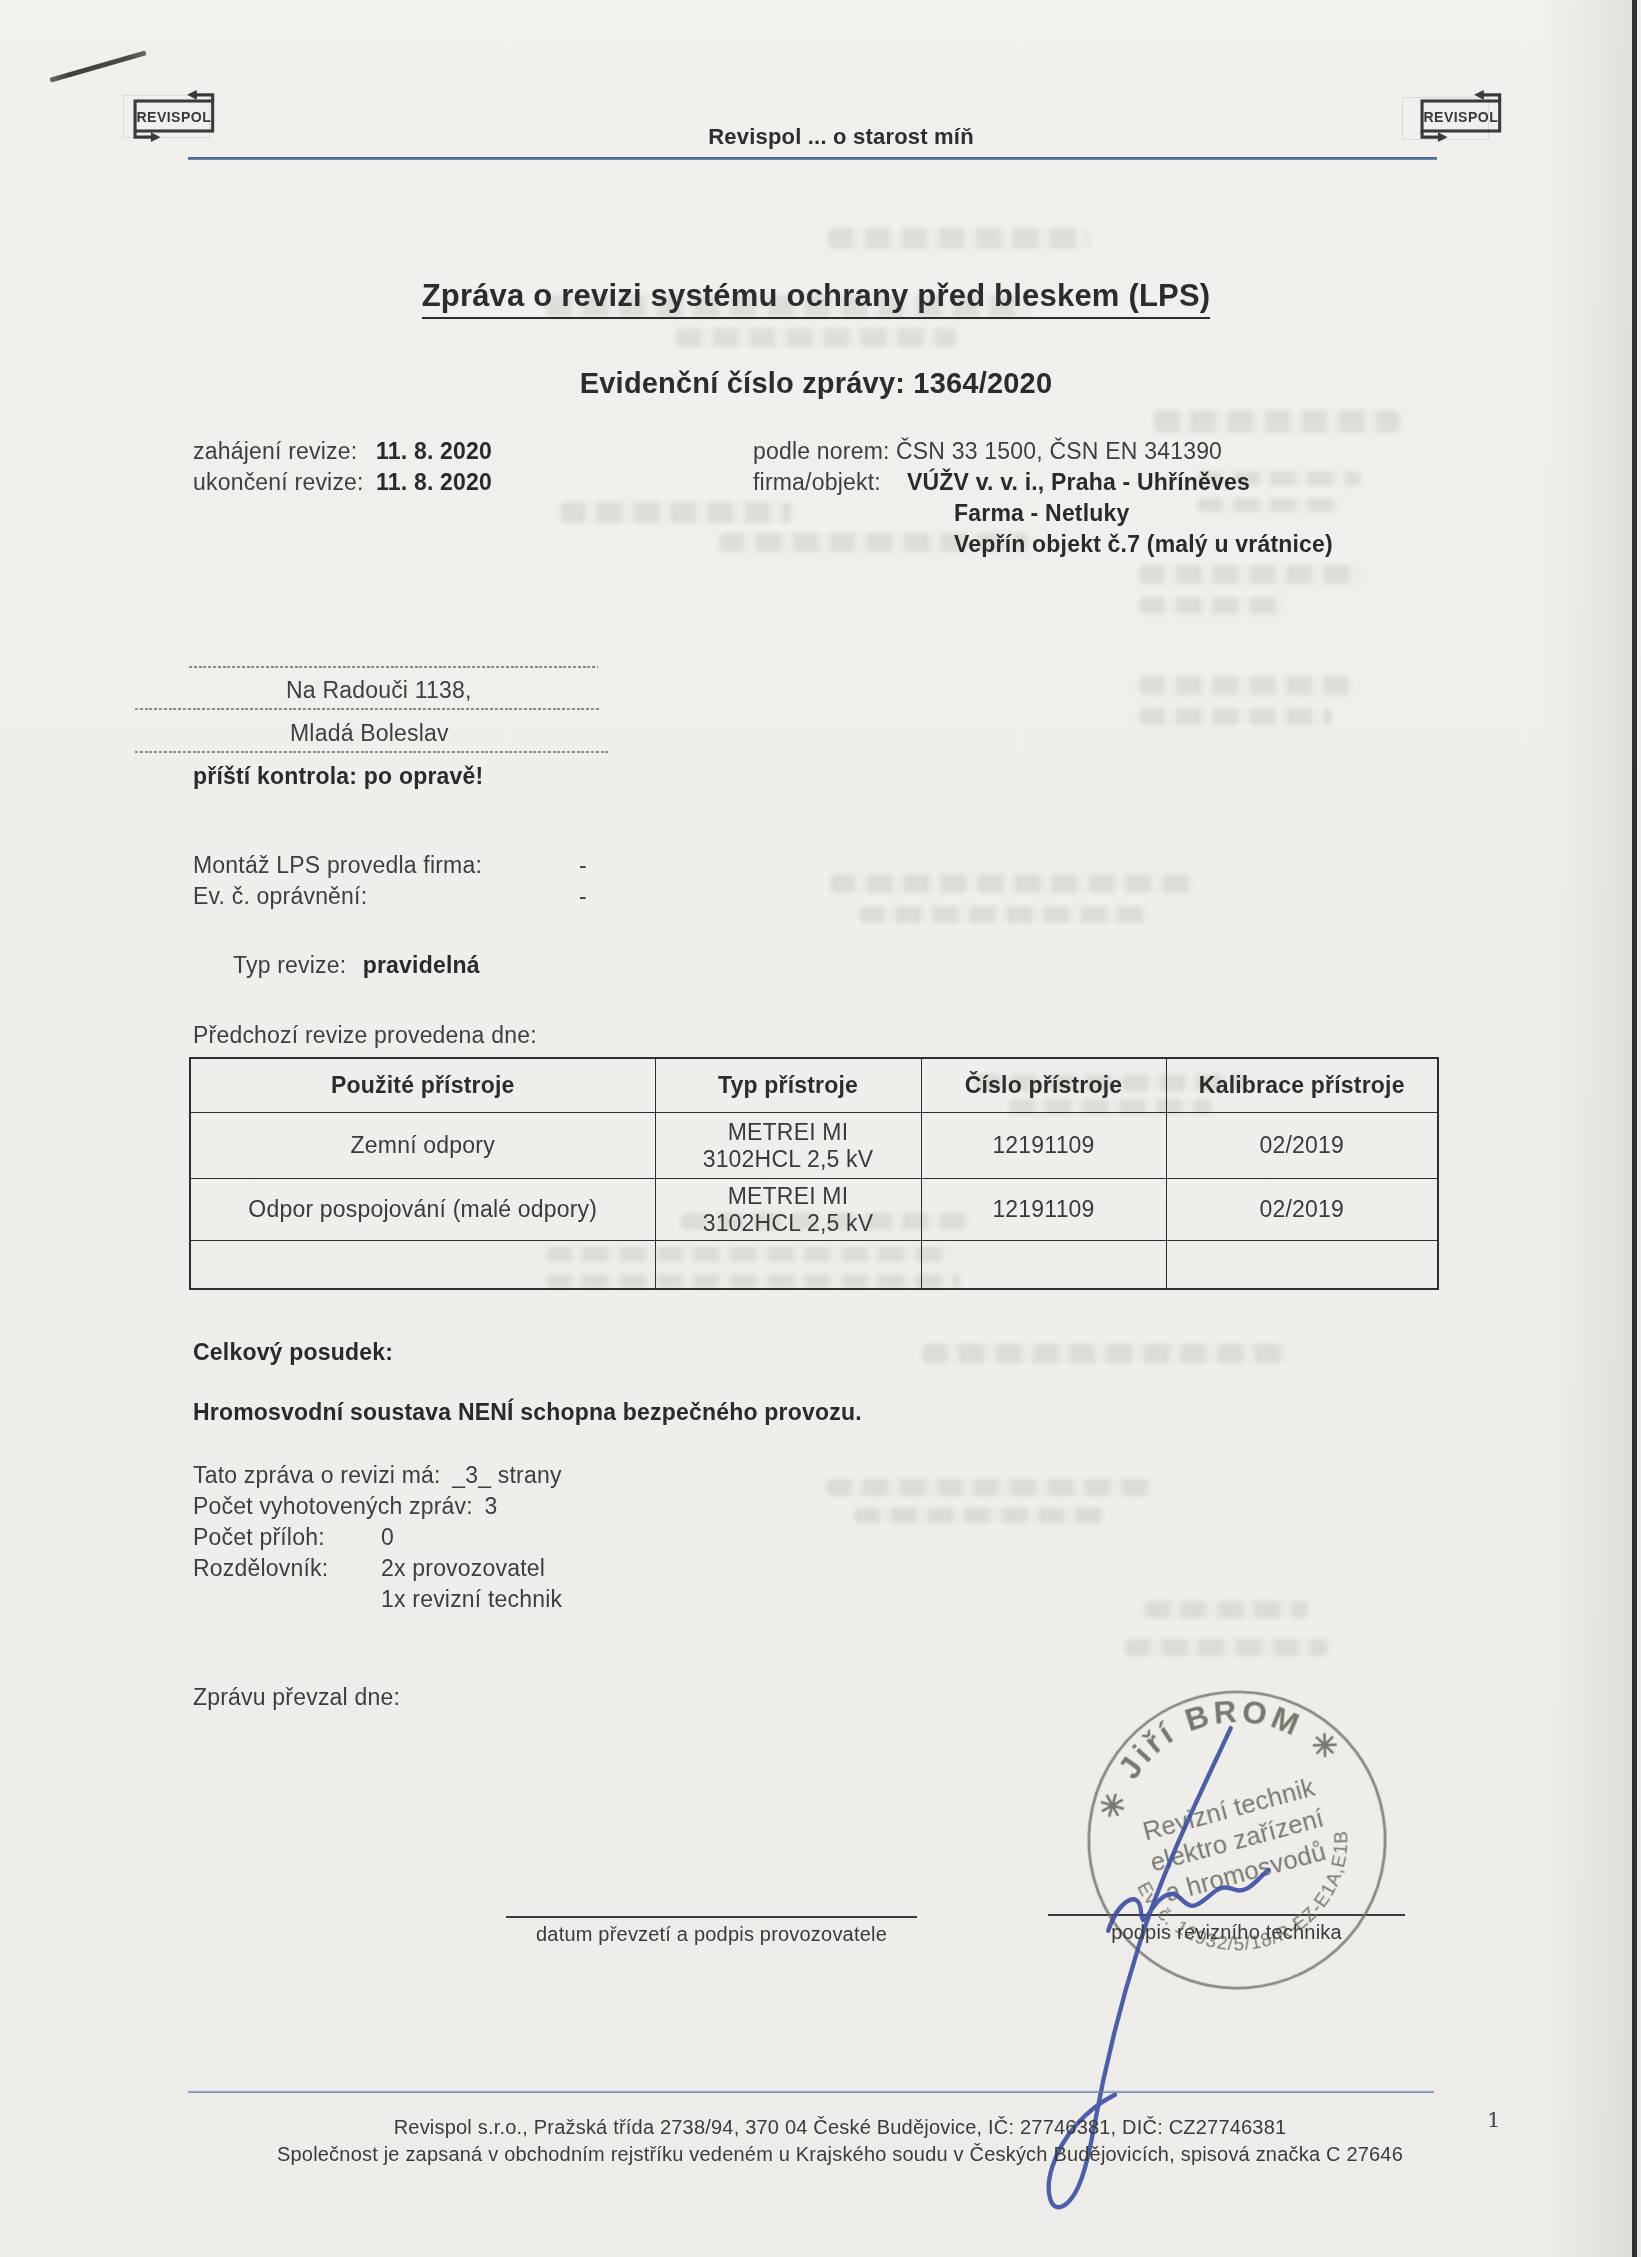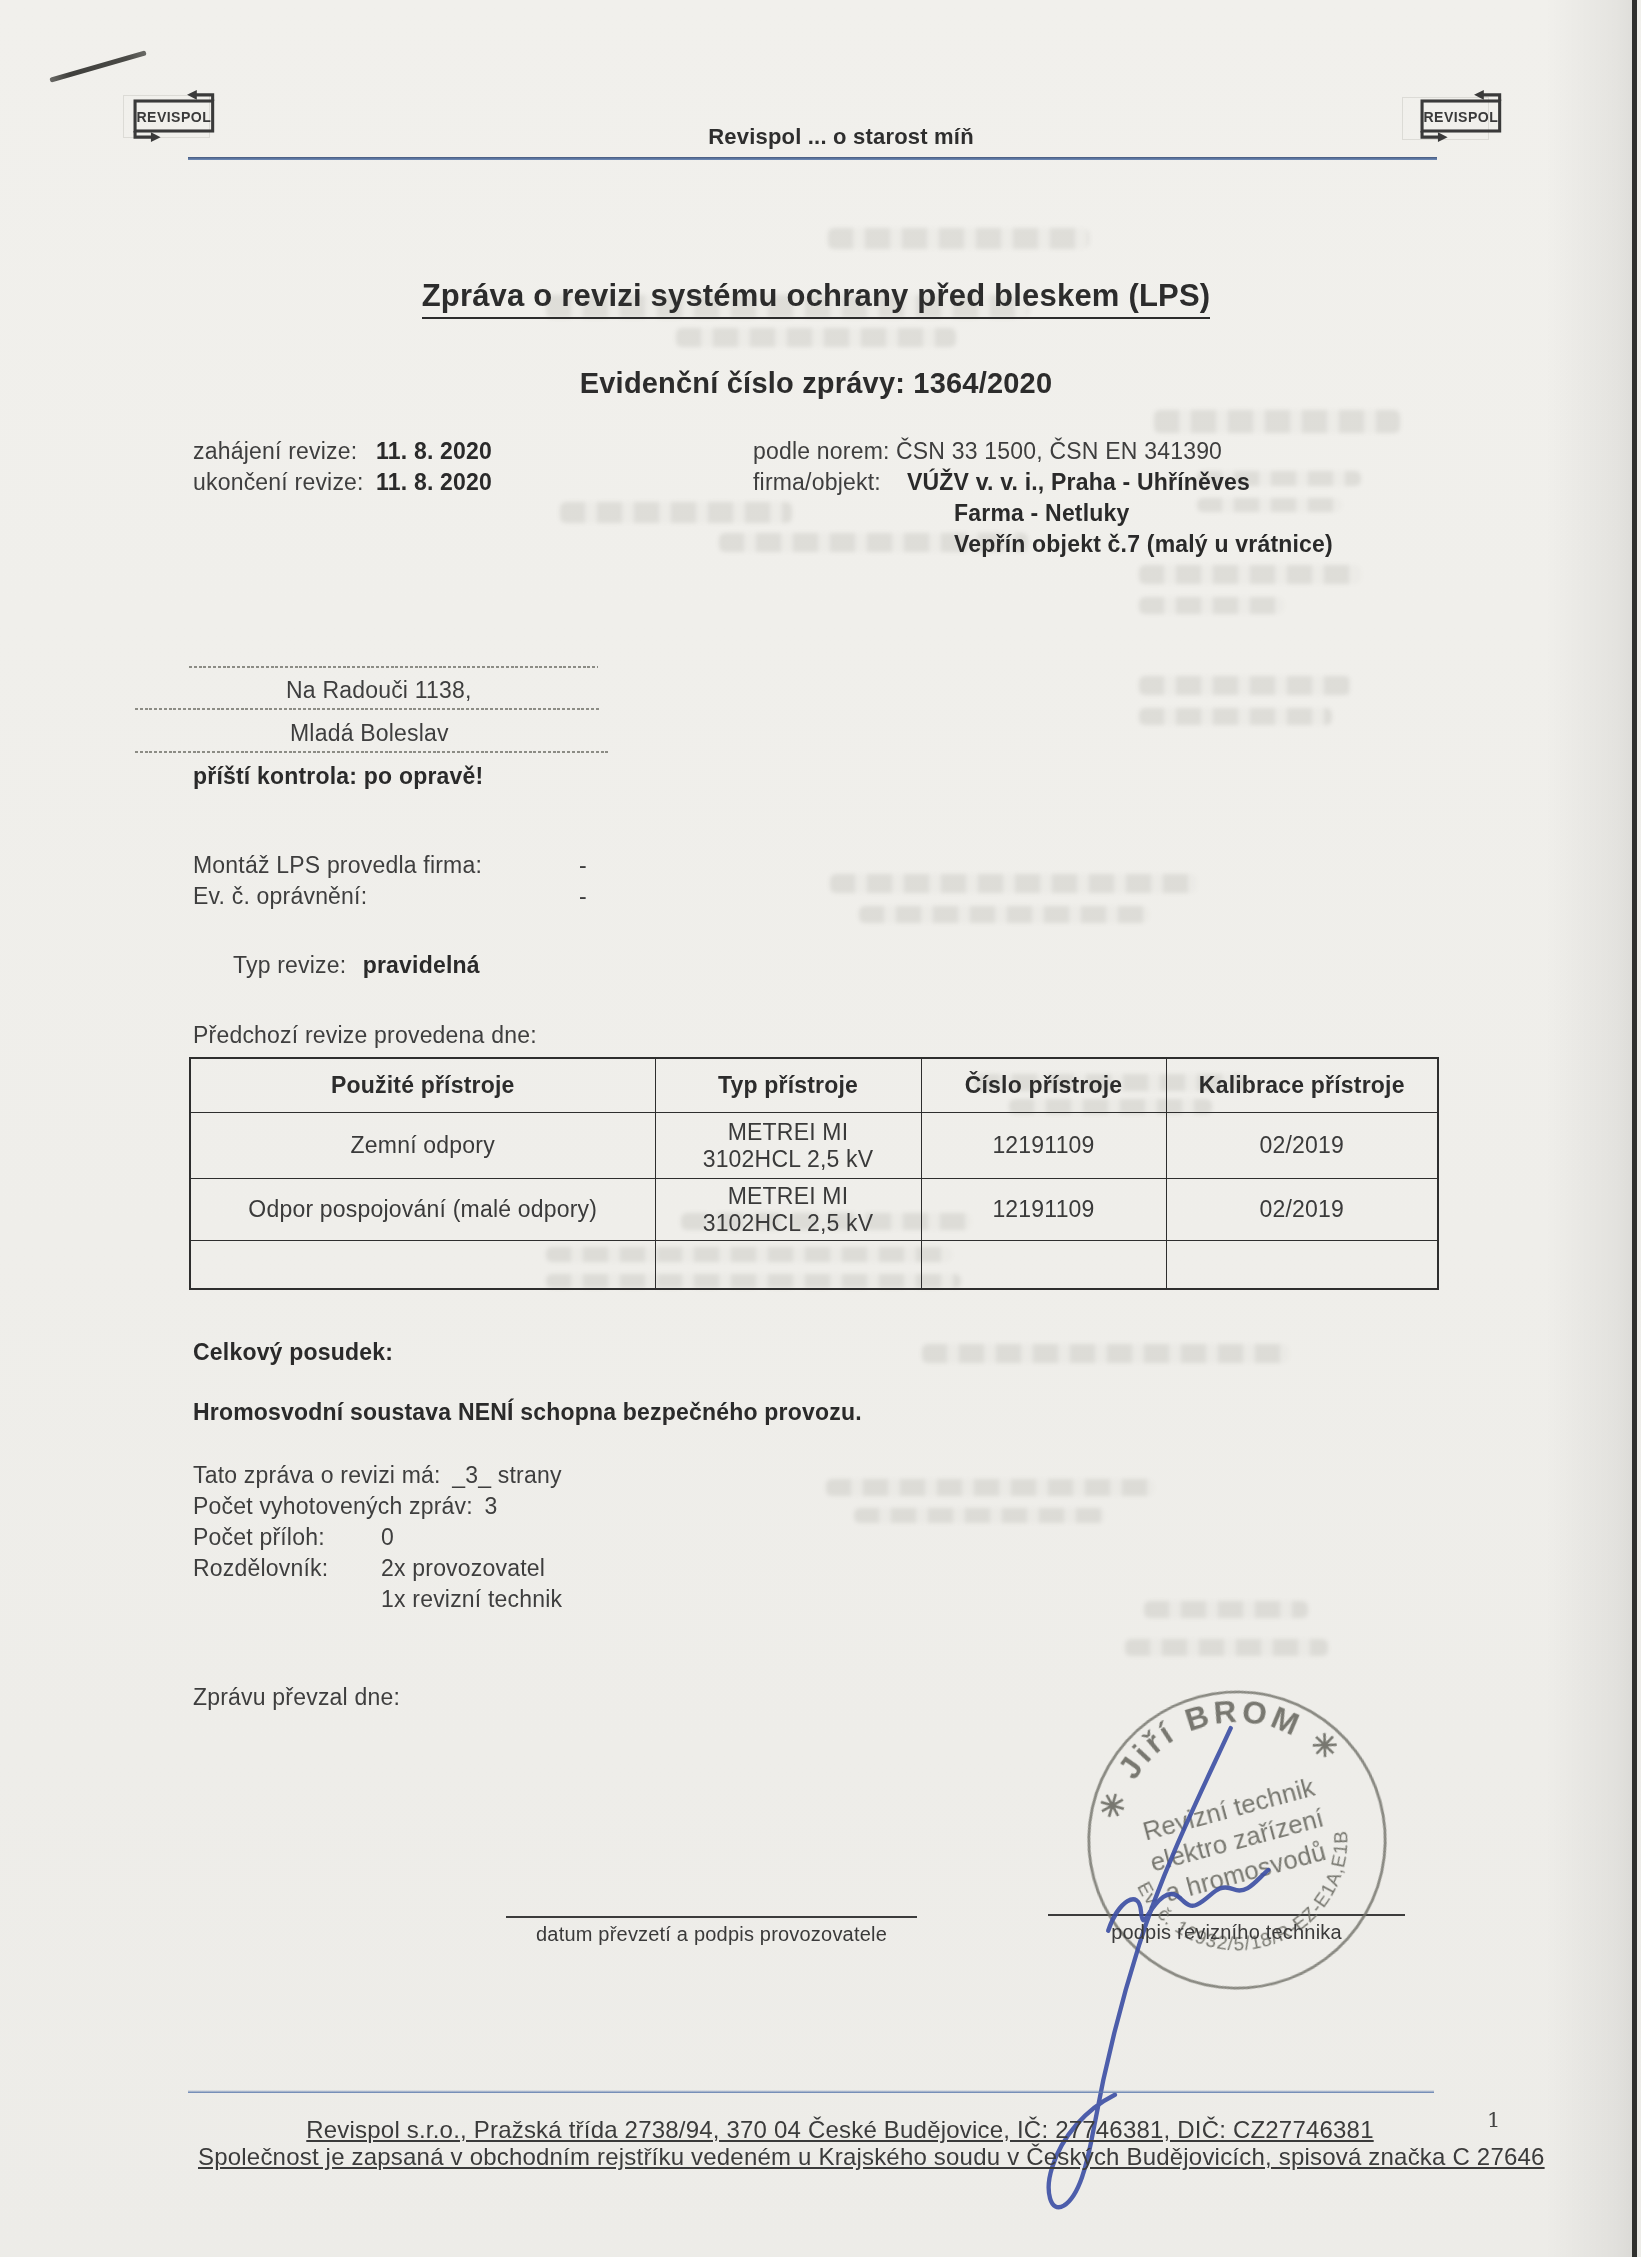--- a/index.html
+++ b/index.html
@@ -91,22 +91,22 @@
   .sig-line{height:1.9px;background:#3c3c3c;}
   .sig-cap{font-size:20px;color:#3a3a3a;text-align:center;white-space:nowrap;}
 
   .stamp-wrap{left:1066px;top:1669px;width:342px;height:342px;transform:rotate(-15deg);
     opacity:.92;filter:blur(0.3px);}
   .stamp-wrap text{font-family:"Liberation Sans",sans-serif;fill:#6e6e66;}
   .sig-svg{left:994px;top:1704px;width:348px;height:521px;}
 
   .rule-footer{left:188px;top:2090px;width:1246px;height:2.9px;
     background:linear-gradient(180deg,#51679000,#5f7cae);}
-  .footer-line{left:198px;width:1284px;text-align:center;font-size:24px;
-    color:#3b3b3b;white-space:nowrap;text-decoration:underline;}
+  .footer-line{left:198px;width:1284px;text-align:center;font-size:20px;
+    color:#3b3b3b;white-space:nowrap;}
   .page-num{left:1487px;top:2108px;font-family:"DejaVu Serif",serif;font-size:21px;color:#454545;}
 </style>
 </head>
 <body>
 
 <div class="page">
 
   <div class="abs pen-stroke"></div>
   <div class="abs scan-band"></div>
   <div class="abs scan-edge"></div>

